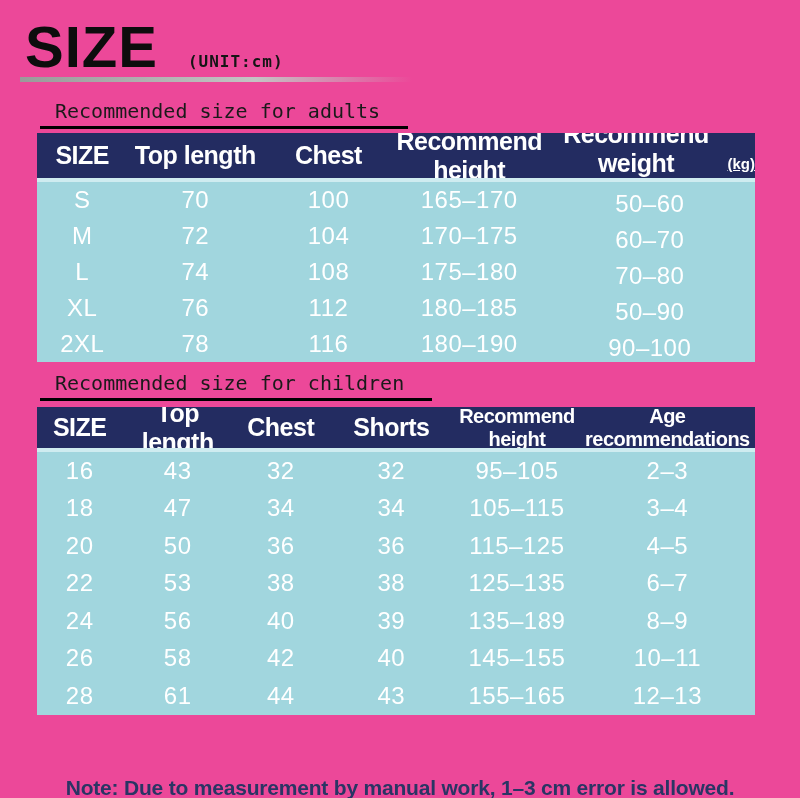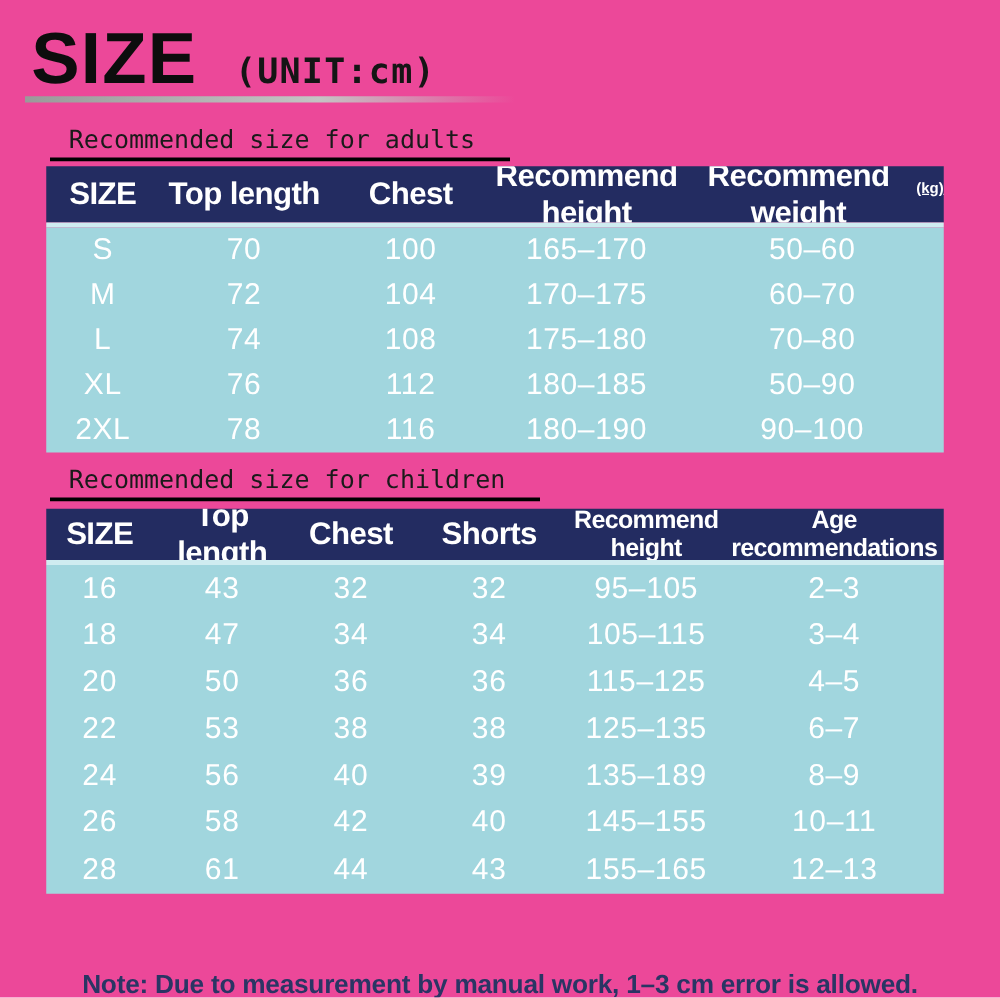--- a/index.html
+++ b/index.html
@@ -8,21 +8,21 @@
     font-family:"Liberation Sans",sans-serif;
   }
   
   .brand{position:absolute;left:25px;top:18px;display:flex;align-items:baseline;}
   .brand h1{
     margin:0;font-size:58px;font-weight:900;letter-spacing:1px;
     color:var(--title);line-height:1.0;
   }
   .unit{
     margin-left:30px;font-family:"DejaVu Sans Mono",monospace;
-    font-size:28px;font-weight:bold;color:#151515;letter-spacing:1px;
+    font-size:16px;font-weight:bold;color:#151515;letter-spacing:1px;
   }
   .title-rule{
     position:absolute;left:20px;top:77px;width:392px;height:5px;
     background:linear-gradient(to right,#9a9a9a 0%,#c4c4c4 60%,rgba(255,255,255,0) 100%);
   }
   
   .section-label{
     position:absolute;left:40px;
     font-family:"DejaVu Sans Mono",monospace;font-size:20px;color:#1a1a1a;
     padding:0 28px 3px 15px;border-bottom:3px solid #000000;letter-spacing:0px;
@@ -41,27 +41,27 @@
   .t-body{background:var(--body-bg);}
   .t-row{display:flex;}
   .t-adults .t-row{height:36px;}
   .t-children .t-row{height:37.5px;}
   .cell{
     display:flex;align-items:center;justify-content:center;
     text-align:center;overflow:hidden;
   }
   .th{color:#fff;font-weight:bold;font-size:25px;letter-spacing:-0.5px;}
   .td{color:#fff;font-weight:normal;font-size:24px;letter-spacing:0.5px;}
-  .th sup{font-size:12px;font-weight:bold;position:relative;top:-6px;letter-spacing:0;text-decoration:underline;}
+  .th sup{font-size:15px;font-weight:bold;position:relative;top:-6px;letter-spacing:0;text-decoration:underline;}
   
   .t-adults .cell:nth-child(1){flex:0 0 12.6%;}
   .t-adults .cell:nth-child(2){flex:0 0 18.9%;}
   .t-adults .cell:nth-child(3){flex:0 0 18.2%;}
   .t-adults .cell:nth-child(4){flex:0 0 21.0%;}
-  .t-adults .cell:nth-child(5){flex:0 0 29.3%;}
+  .t-adults .cell:nth-child(5){flex:0 0 29.3%;align-items:flex-end;}
   
   .t-children .cell:nth-child(1){flex:0 0 11.9%;}
   .t-children .cell:nth-child(2){flex:0 0 15.4%;}
   .t-children .cell:nth-child(3){flex:0 0 13.3%;}
   .t-children .cell:nth-child(4){flex:0 0 17.5%;}
   .t-children .cell:nth-child(5){flex:0 0 17.5%;}
   .t-children .cell:nth-child(6){flex:0 0 24.4%;}
   .t-children .t-head .cell:nth-child(5),
   .t-children .t-head .cell:nth-child(6){font-size:20px;letter-spacing:-0.5px;}
   

